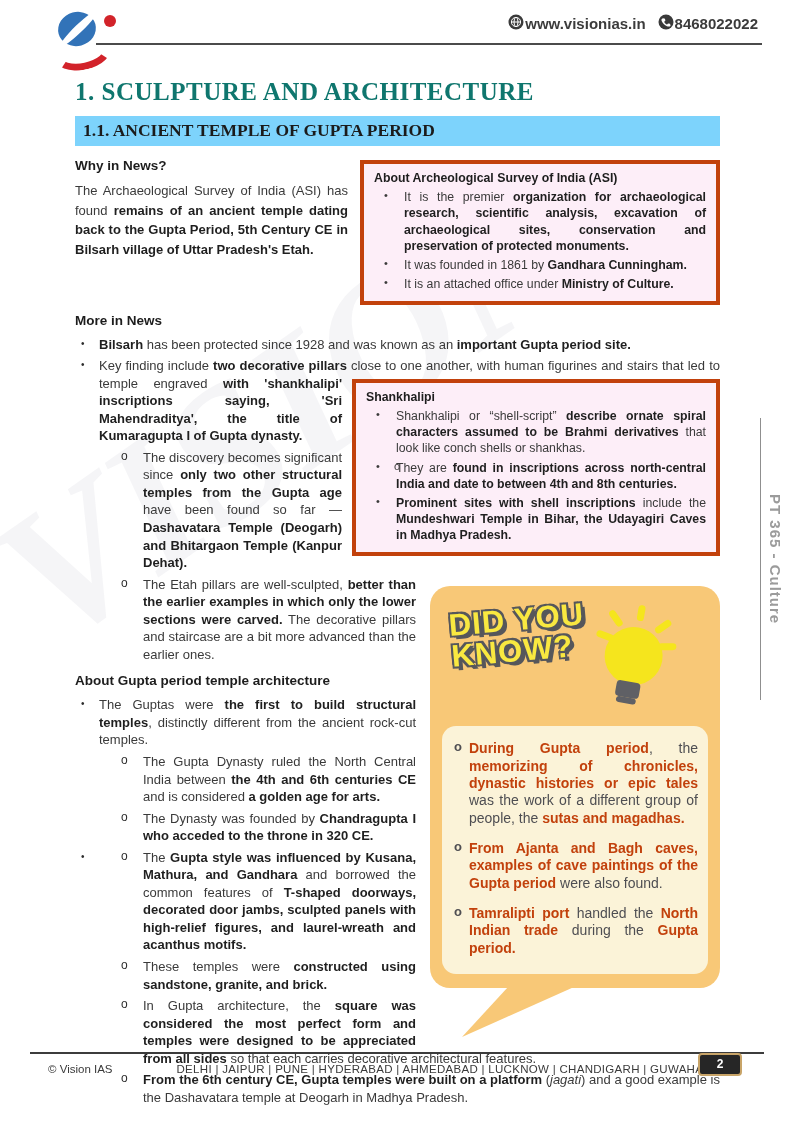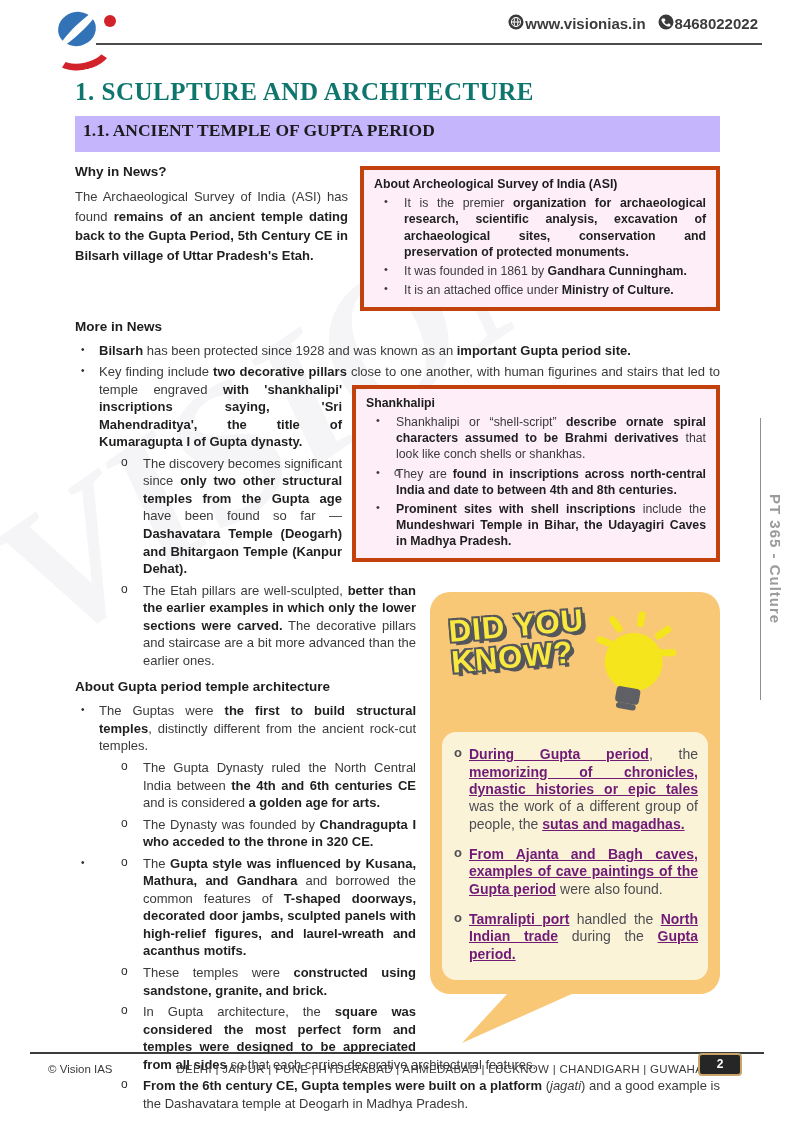--- a/index.html
+++ b/index.html
@@ -25,21 +25,21 @@
     border:7px solid transparent;border-bottom-color:#d2232a;border-radius:50%;transform:rotate(-12deg);}
   .logo .dot{position:absolute;left:54px;top:5px;width:12px;height:12px;background:#d2232a;border-radius:50%;}
   .hdr-right{position:absolute;right:36px;top:14px;display:flex;align-items:center;gap:1px;
     font-size:15px;font-weight:bold;color:#3c3c3c;}
   .hdr-right .gap{width:10px;}
 
   
   .content{position:relative;z-index:1;padding:0 74px 0 75px;}
   h1.doc-title{margin:78px 0 10px;font-family:"Liberation Serif",serif;font-weight:bold;
     font-size:25px;letter-spacing:.5px;color:#0f766e;}
-  .section-band{background:#c4b5fd;padding:4px 8px 11px;font-family:"Liberation Serif",serif;
+  .section-band{background:#7dd3fc;padding:4px 8px 5px;font-family:"Liberation Serif",serif;
     font-weight:bold;font-size:17.5px;color:#1b1b1b;margin-bottom:12px;}
   h3.sub{font-size:13.5px;font-weight:bold;color:#1d1d1d;margin:10px 0 8px;}
   p{font-size:13px;line-height:1.5;margin:0 0 8px;}
   .clr{clear:both;}
 
   
   .pinkbox{background:#fdeef8;border:4px solid #c2410c;padding:6px 10px 8px;
     font-size:12.3px;line-height:1.32;box-sizing:border-box;}
   .pinkbox .pb-title{font-weight:bold;color:#1d1d1d;margin-bottom:2px;}
   .pinkbox ul{list-style:none;margin:0;padding:0;}
@@ -60,21 +60,21 @@
 
   
   .dyk{float:right;clear:right;position:relative;width:290px;min-height:330px;margin:10px 0 60px 14px;
     background:#f8c877;border-radius:20px;padding:10px 12px 14px;box-sizing:border-box;}
   .dyk-head{display:flex;align-items:flex-start;gap:2px;padding:8px 0 12px 8px;}
   .dyk-title{font-weight:bold;font-size:31px;line-height:1.0;letter-spacing:1px;color:#f9e840;
     transform:rotate(-5deg);
     text-shadow:-2px -2px 0 #56575b,2px -2px 0 #56575b,-2px 2px 0 #56575b,2px 2px 0 #56575b,4px 4px 0 #56575b;}
   .dyk-panel{background:#fbf3d8;border-radius:14px;padding:14px 10px 4px 12px;}
   ul.dykl>li{position:relative;padding-left:15px;margin-bottom:13px;font-size:14px;line-height:1.24;color:#4e4e52;}
-  ul.dykl b{color:#701a75;text-decoration:underline;}
+  ul.dykl b{color:#c2410c;}
   .mko2{left:0;top:-1px;font-weight:bold;color:#4e4e52;font-size:13px;}
   .dyk-tail{position:absolute;left:32px;bottom:-49px;}
 
   
   .side{position:absolute;right:10px;top:418px;height:282px;border-left:1.5px solid #8f8f8f;
     display:flex;align-items:center;padding-left:6px;z-index:2;}
   .side span{writing-mode:vertical-rl;font-weight:bold;font-size:15px;color:#9b9b9b;letter-spacing:1px;}
 
   
   .footer{position:absolute;left:30px;right:30px;top:1052px;border-top:2.5px solid #3c3c3c;

